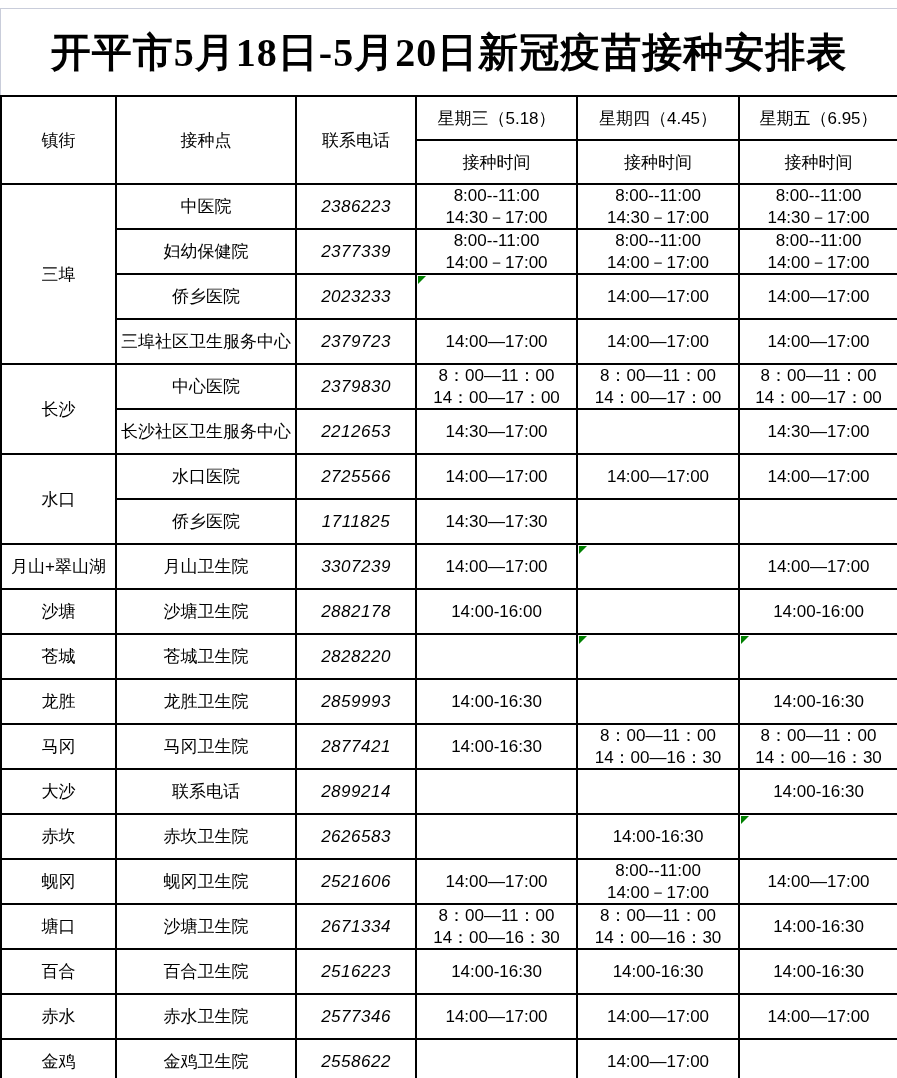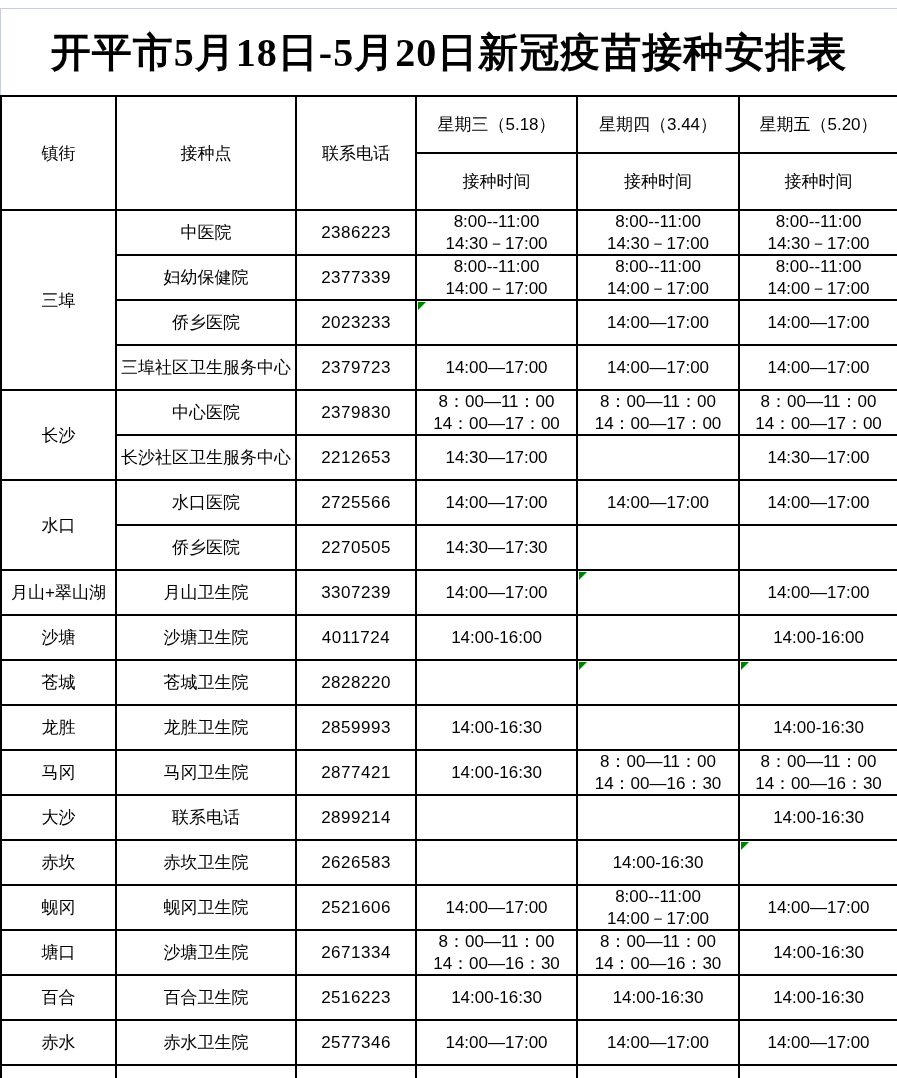--- a/index.html
+++ b/index.html
@@ -31,29 +31,29 @@
   table.sched td{
     box-sizing:border-box;
     border:2px solid #000;
     text-align:center;
     vertical-align:middle;
     font-size:17px;
     padding:0 2px;
     position:relative;
     background:#fff;
   }
-  td.hdr{height:57px;font-size:17px;}
+  td.hdr{height:44px;font-size:17px;}
   td.span-hdr{font-size:17px;}
   td.row-cell{height:45px;}
   td.time-cell{
     font-size:16px;
     line-height:1.25;
     white-space:pre-line;
   }
-  td.phone-cell{font-size:17px;letter-spacing:0.5px;}
+  td.phone-cell{font-size:17px;letter-spacing:0.5px;font-style:italic;}
   .corner-marker{
     position:absolute;
     top:1px;left:1px;
     width:8px;height:8px;
     background:var(--marker-color,#008000);
     clip-path:polygon(0 0,100% 0,0 100%);
   }
 </style>
 </head>
 <body>
@@ -73,22 +73,22 @@
         <col style="width:162px">
         <col style="width:159px">
     </colgroup>
     <tbody>
 
       <tr>
         <td rowspan="2" class="span-hdr">镇街</td>
         <td rowspan="2" class="span-hdr">接种点</td>
         <td rowspan="2" class="span-hdr">联系电话</td>
         <td class="hdr">星期三（5.18）</td>
-        <td class="hdr">星期四（3.44）</td>
-        <td class="hdr">星期五（5.20）</td>
+        <td class="hdr">星期四（4.45）</td>
+        <td class="hdr">星期五（6.95）</td>
       </tr>
       <tr>
         <td class="hdr">接种时间</td>
         <td class="hdr">接种时间</td>
         <td class="hdr">接种时间</td>
       </tr>
 
       <tr>
         <td rowspan="4" class="row-cell">三埠</td>
         <td class="row-cell">中医院</td>
@@ -147,39 +147,39 @@
       <tr>
         <td rowspan="2" class="row-cell">水口</td>
         <td class="row-cell">水口医院</td>
         <td class="row-cell phone-cell">2725566</td>
         <td class="row-cell time-cell">14:00—17:00</td>
         <td class="row-cell time-cell">14:00—17:00</td>
         <td class="row-cell time-cell">14:00—17:00</td>
       </tr>
       <tr>
         <td class="row-cell">侨乡医院</td>
-        <td class="row-cell phone-cell">2270505</td>
+        <td class="row-cell phone-cell">1711825</td>
         <td class="row-cell time-cell">14:30—17:30</td>
         <td class="row-cell time-cell"></td>
         <td class="row-cell time-cell"></td>
       </tr>
 
       <tr>
         <td class="row-cell">月山+翠山湖</td>
         <td class="row-cell">月山卫生院</td>
         <td class="row-cell phone-cell">3307239</td>
         <td class="row-cell time-cell">14:00—17:00</td>
         <td class="row-cell time-cell"><span class="corner-marker"></span><span></span></td>
         <td class="row-cell time-cell">14:00—17:00</td>
       </tr>
 
       <tr>
         <td class="row-cell">沙塘</td>
         <td class="row-cell">沙塘卫生院</td>
-        <td class="row-cell phone-cell">4011724</td>
+        <td class="row-cell phone-cell">2882178</td>
         <td class="row-cell time-cell">14:00-16:00</td>
         <td class="row-cell time-cell"></td>
         <td class="row-cell time-cell">14:00-16:00</td>
       </tr>
 
       <tr>
         <td class="row-cell">苍城</td>
         <td class="row-cell">苍城卫生院</td>
         <td class="row-cell phone-cell">2828220</td>
         <td class="row-cell time-cell"></td>

